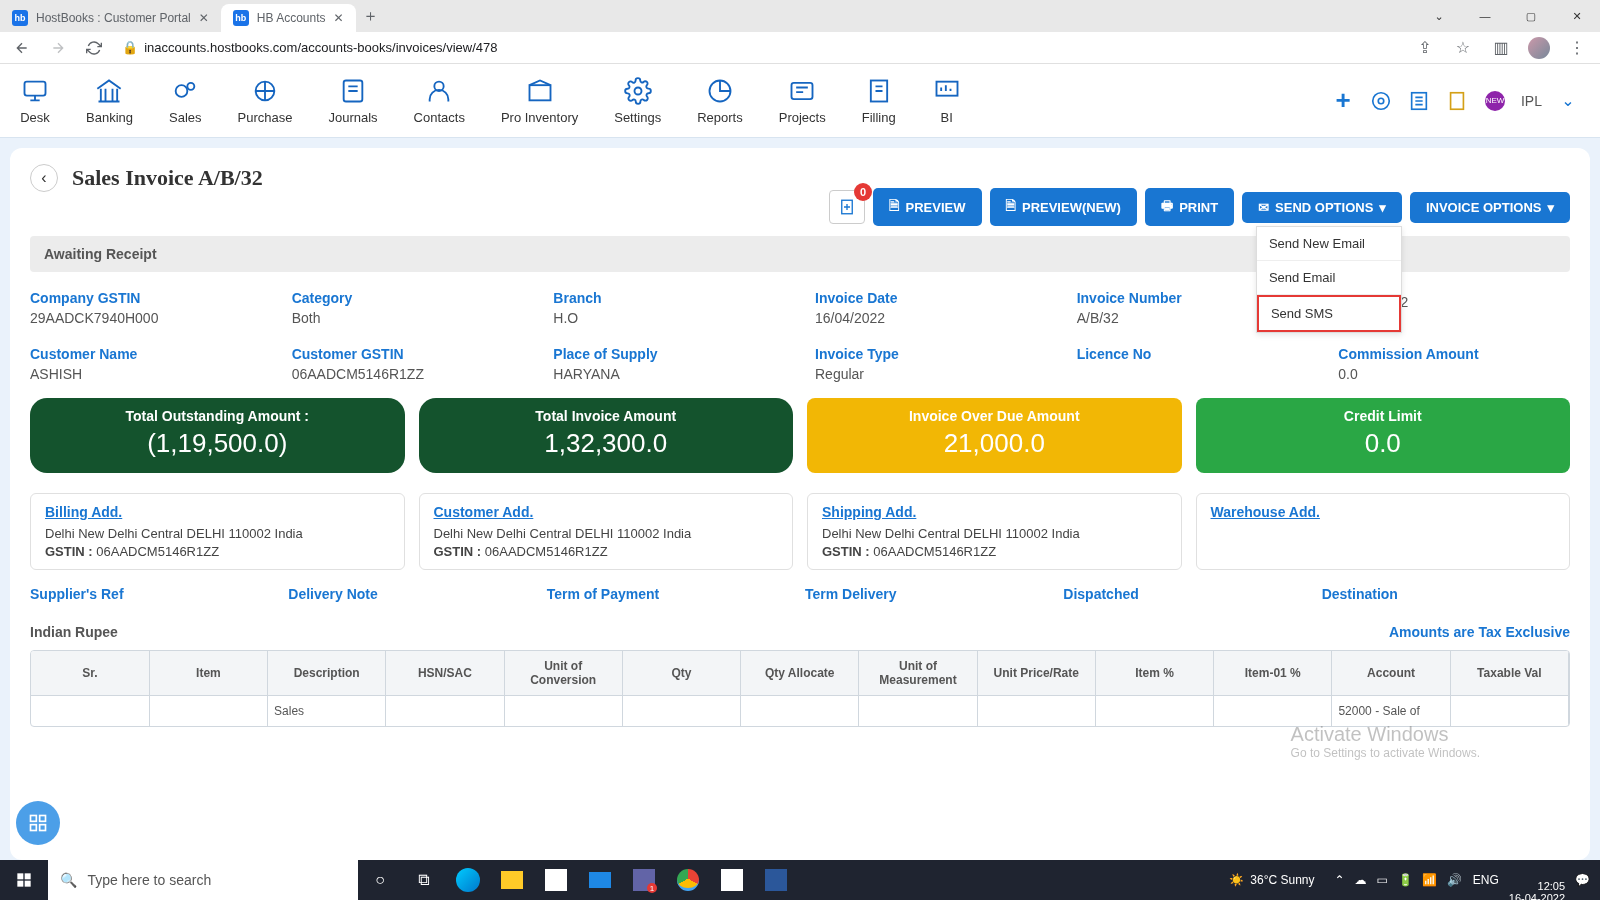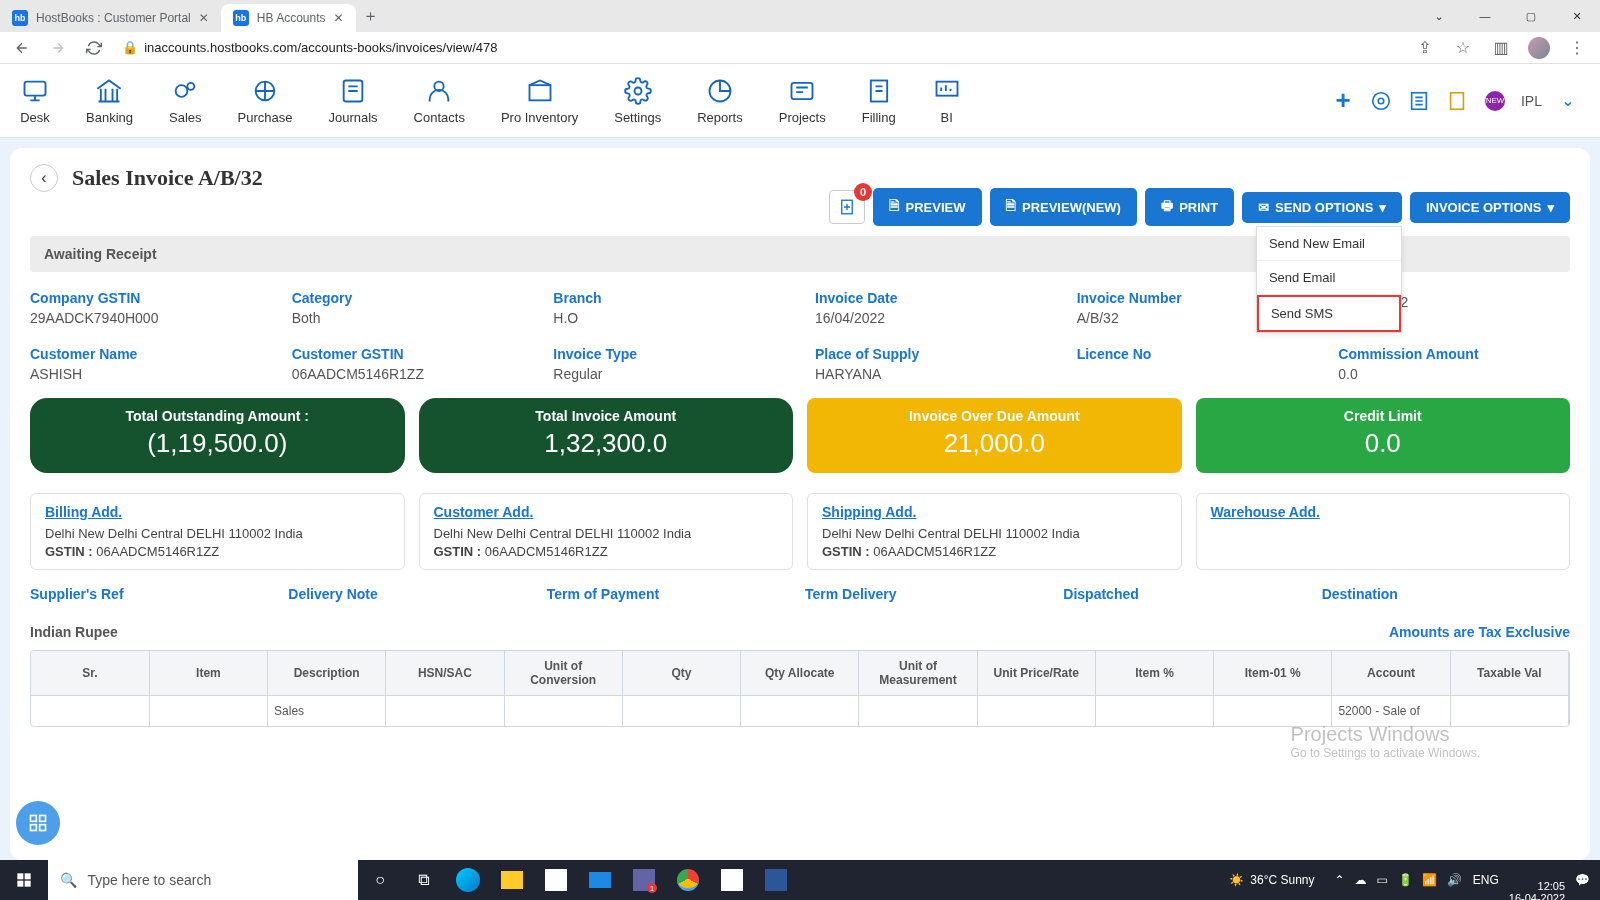--- a/index.html
+++ b/index.html
@@ -332,26 +332,26 @@
         </div>
         <div class="info">
           <div class="lbl">Customer Name</div>
           <div class="val">ASHISH</div>
         </div>
         <div class="info">
           <div class="lbl">Customer GSTIN</div>
           <div class="val">06AADCM5146R1ZZ</div>
         </div>
         <div class="info">
+          <div class="lbl">Place of Supply</div>
+          <div class="val">HARYANA</div>
+        </div>
+        <div class="info">
           <div class="lbl">Invoice Type</div>
           <div class="val">Regular</div>
-        </div>
-        <div class="info">
-          <div class="lbl">Place of Supply</div>
-          <div class="val">HARYANA</div>
         </div>
         <div class="info">
           <div class="lbl">Licence No</div>
           <div class="val"></div>
         </div>
         <div class="info">
           <div class="lbl">Commission Amount</div>
           <div class="val">0.0</div>
         </div>
       </div>
@@ -443,21 +443,21 @@
               <td></td>
               <td></td>
               <td>52000 - Sale of</td>
               <td></td>
             </tr>
           </tbody>
     </table>
   </div>
 
   <div class="watermark">
-    <div>Projects Windows</div>
+    <div>Activate Windows</div>
     <div class="w2">Go to Settings to activate Windows.</div>
   </div>
  </div>
 </div>
 
 <div class="floatbtn">
   <svg width="20" height="20" viewBox="0 0 24 24" fill="none" stroke="#fff" stroke-width="2">
       <rect x="3" y="3" width="7" height="7"></rect>
       <rect x="14" y="3" width="7" height="7"></rect>
       <rect x="3" y="14" width="7" height="7"></rect>

